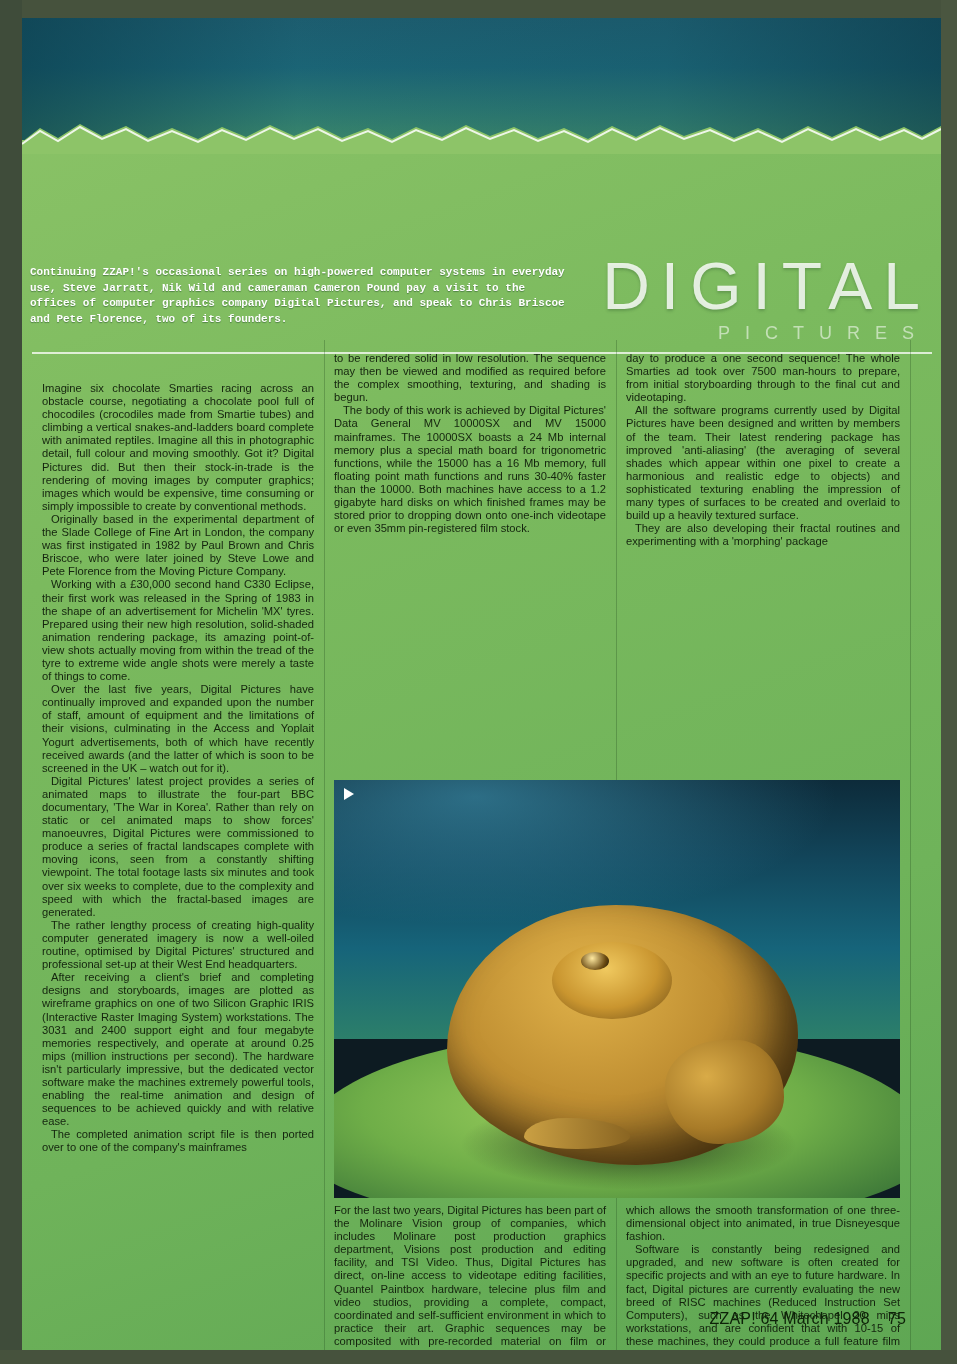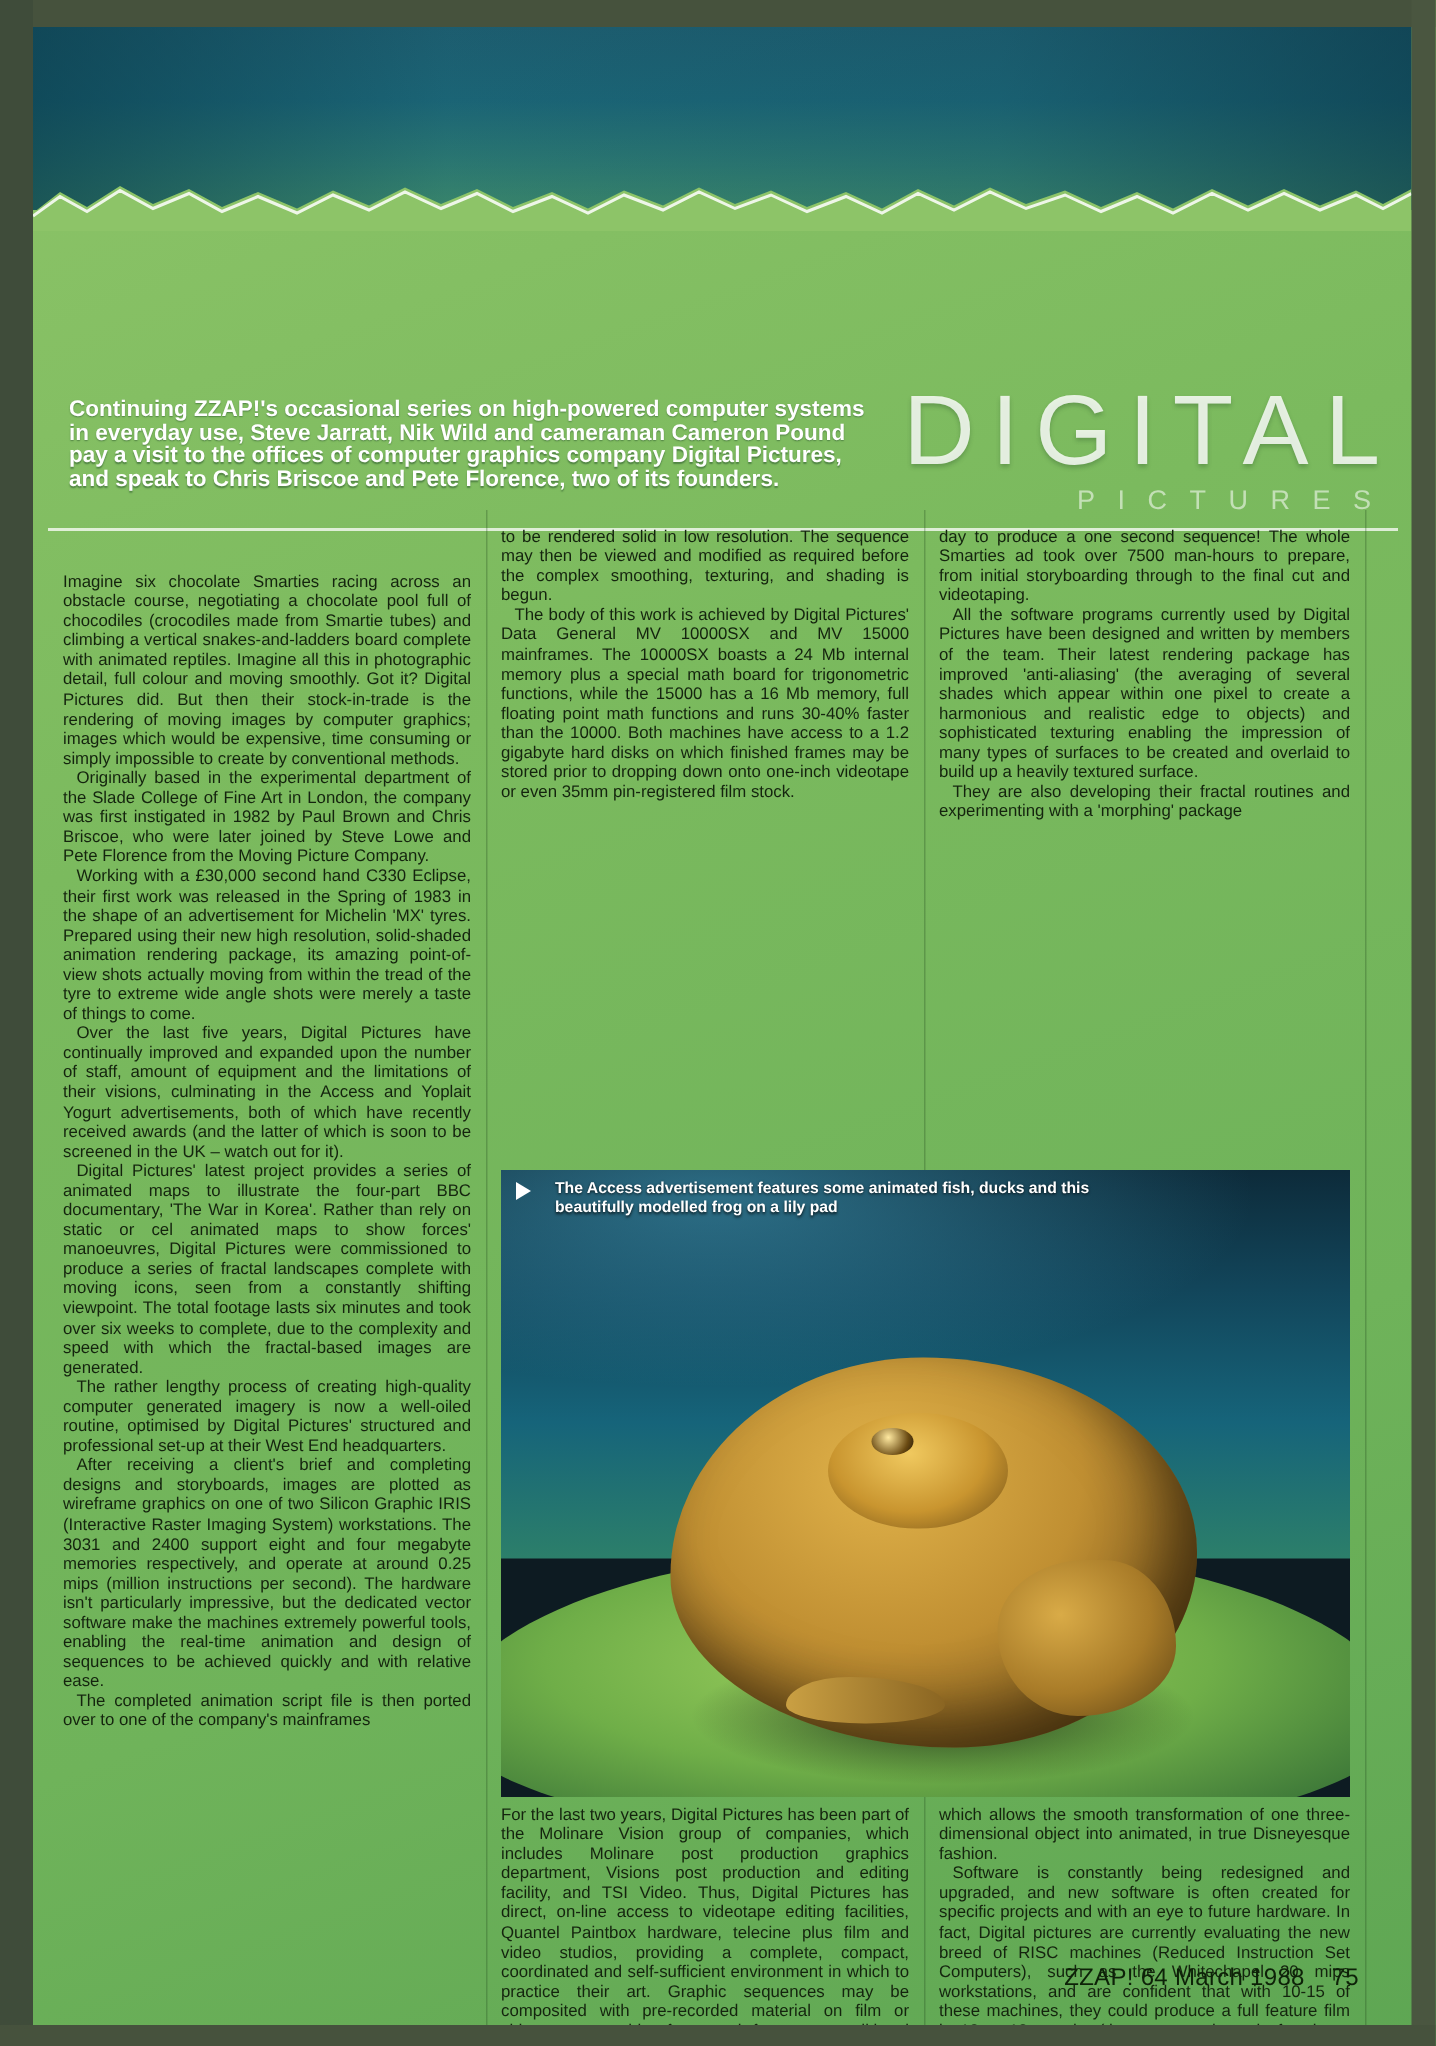--- a/index.html
+++ b/index.html
@@ -73,28 +73,29 @@
 
   
   .masthead {
     position: absolute;
     left: 0; top: 55px;
     width: 919px;
     height: 175px;
   }
   .intro-text {
     position: absolute;
-    left: 24px;
+    left: 8px;
     top: 70px;
     width: 545px;
     color: #ffffff;
-    font-size: 15px;
+    font-size: 11px;
     line-height: 15.6px;
     font-weight: bold;
     text-shadow: 0 1px 1px rgba(20,60,30,0.45);
+    font-family: Liberation Mono, monospace;
   }
   .logo-digital {
     position: absolute;
     right: 10px;
     top: 58px;
     font-size: 66px;
     letter-spacing: 11px;
     color: rgba(255,255,255,0.82);
     font-family: "Liberation Sans", sans-serif;
     font-weight: 300;
@@ -325,21 +326,20 @@
         <div class="ph-water-2"></div>
         <div class="ph-pad"></div>
         <div class="ph-shadow"></div>
         <div class="frog">
           <div class="frog-head"></div>
           <div class="frog-eye"></div>
           <div class="frog-leg"></div>
           <div class="frog-foot"></div>
         </div>
         <div class="caption-arrow"></div>
-        <div class="caption">The Access advertisement features some animated fish, ducks and this beautifully modelled frog on a lily pad</div>
       </div>
 
       <div class="col" id="col2b" style="top:852px;">
         <p class="first">For the last two years, Digital Pictures has been part of the Molinare Vision group of companies, which includes Molinare post production graphics department, Visions post production and editing facility, and TSI Video. Thus, Digital Pictures has direct, on-line access to videotape editing facilities, Quantel Paintbox hardware, telecine plus film and video studios, providing a complete, compact, coordinated and self-sufficient environment in which to practice their art. Graphic sequences may be composited with pre-recorded material on film or videotape – anything from stock footage to traditional cel animation and captions – using sophisticated first generation digital techniques.</p>
 
       </div>
 
       <div class="col" id="col3b" style="top:852px;">
         <p class="first">which allows the smooth transformation of one three-dimensional object into animated, in true Disneyesque fashion.</p>
         <p>Software is constantly being redesigned and upgraded, and new software is often created for specific projects and with an eye to future hardware. In fact, Digital pictures are currently evaluating the new breed of RISC machines (Reduced Instruction Set Computers), such as the Whitechapel 20 mips workstations, and are confident that with 10-15 of these machines, they could produce a full feature film in 12 to 18 months (the company have in fact been approached with regard to producing sequences for a prospective feature, but such projects are well and truly under wraps).</p>

